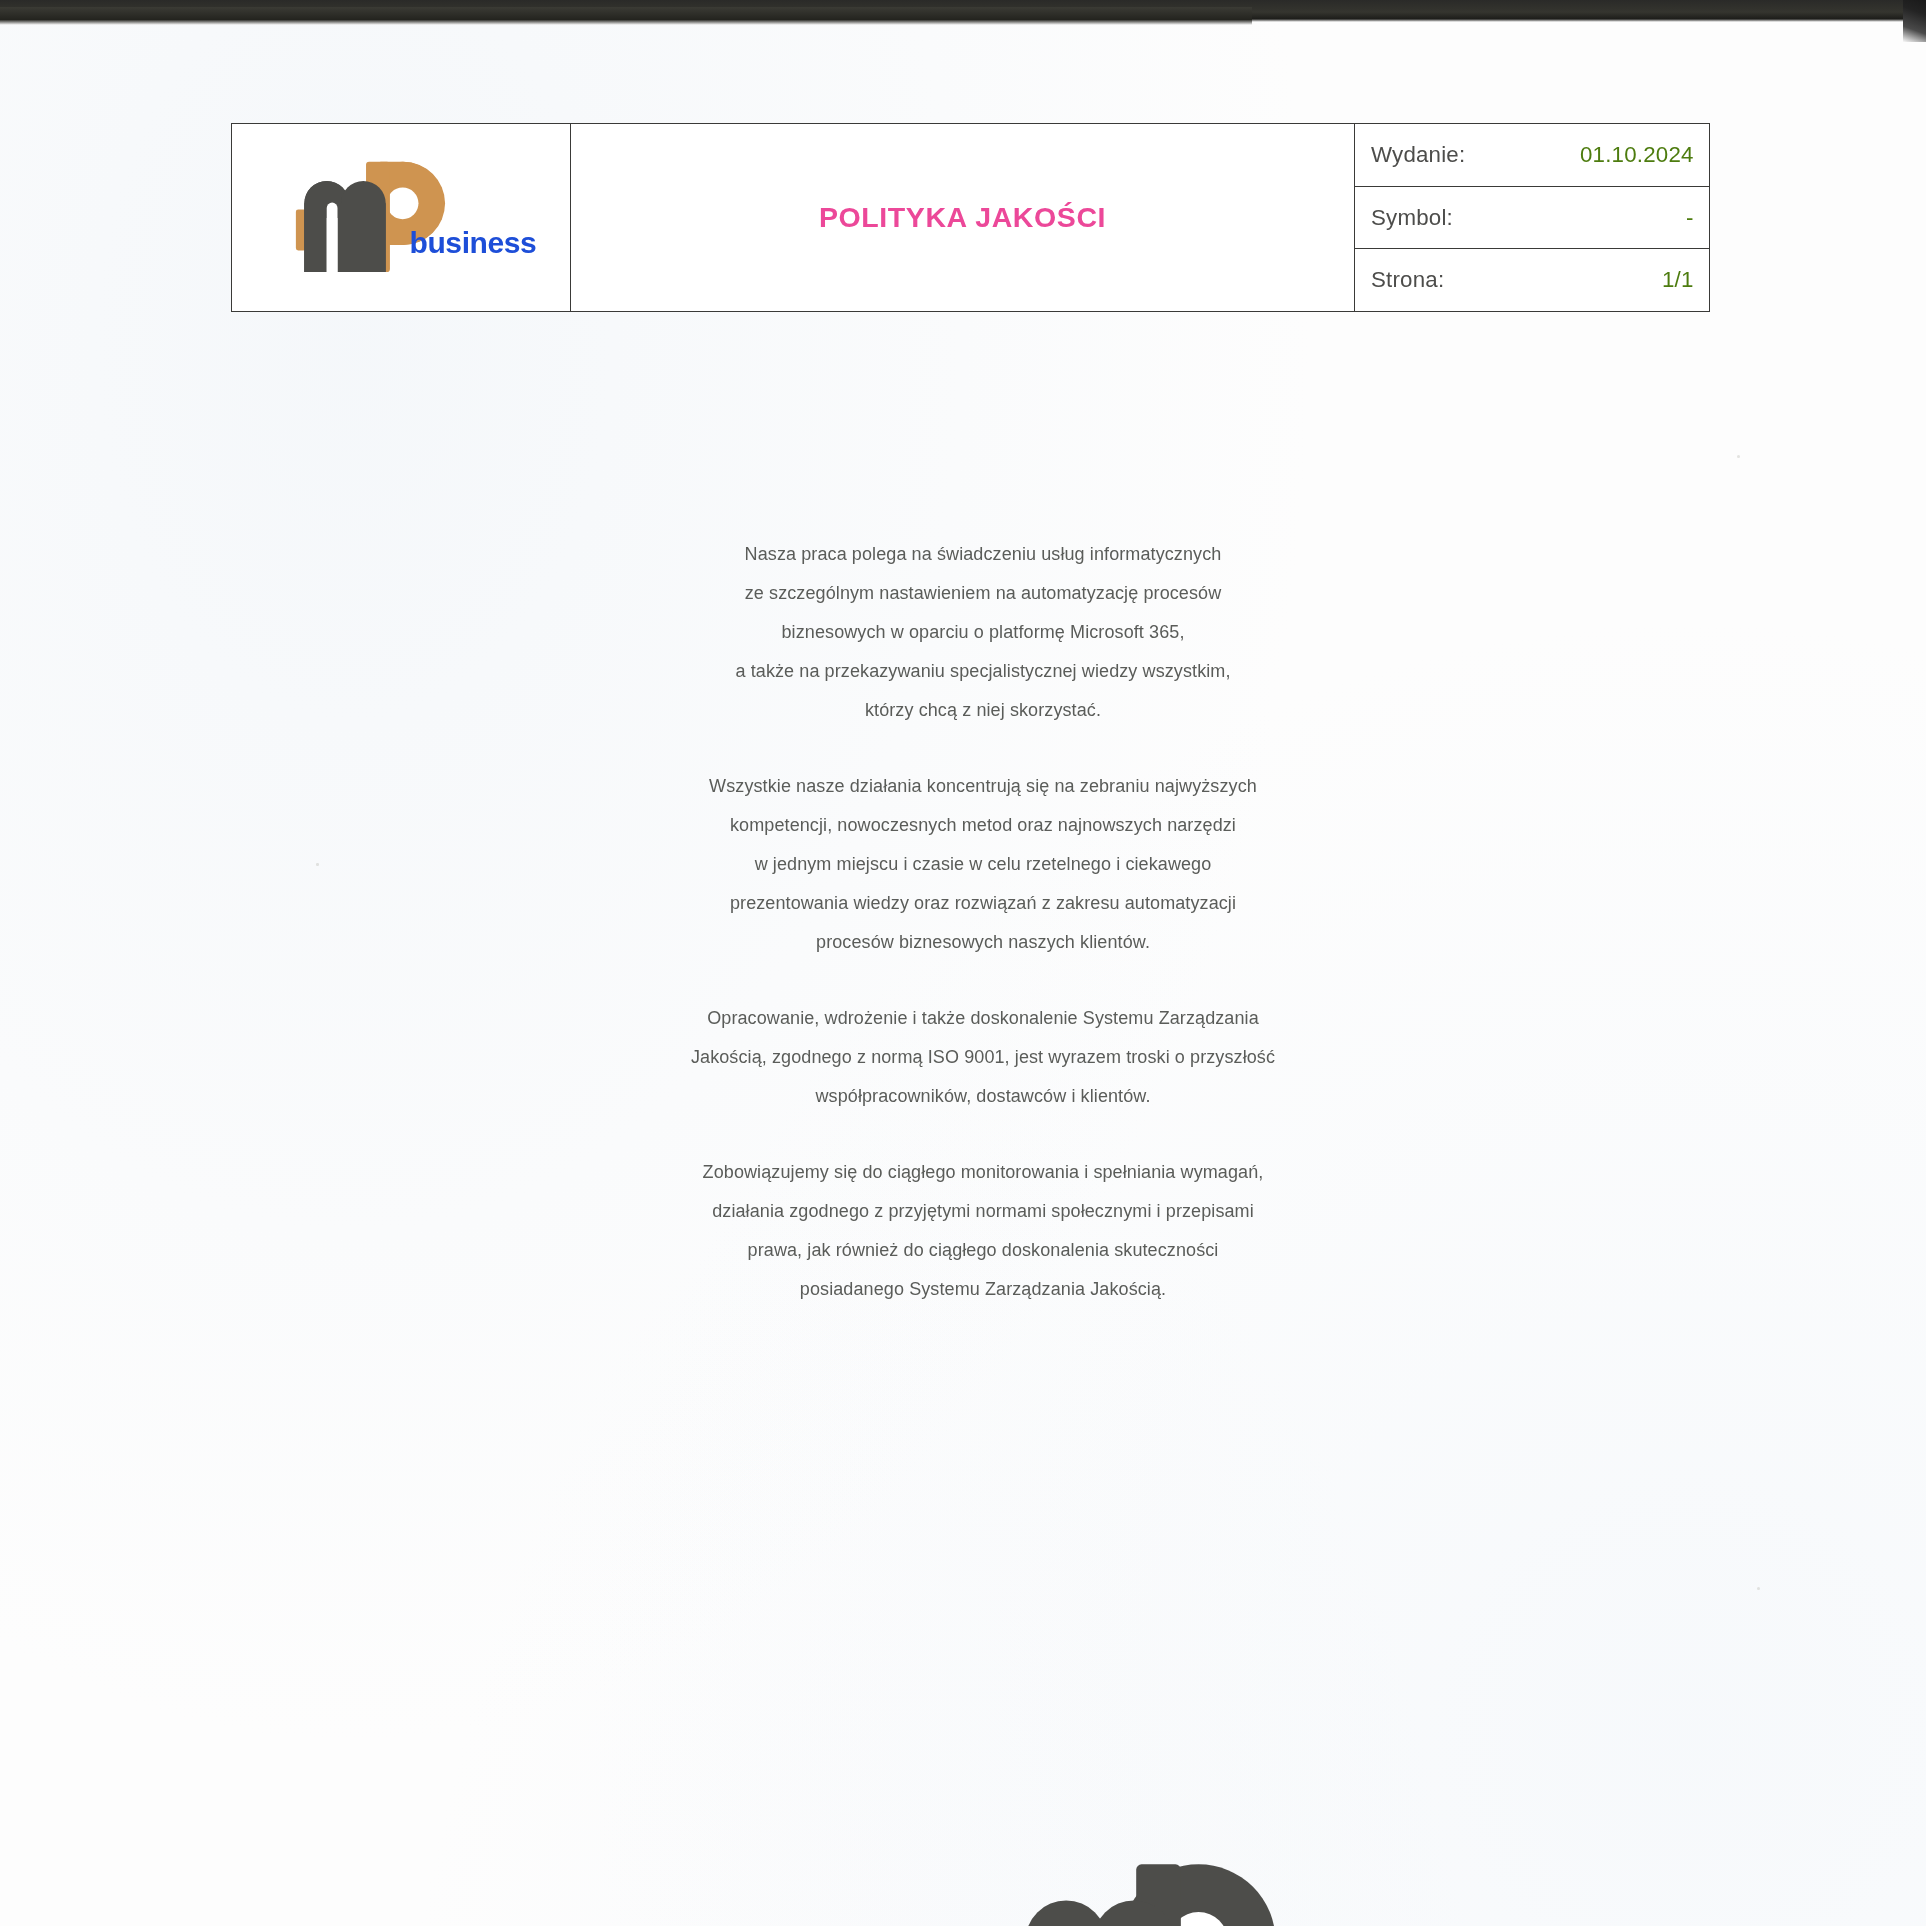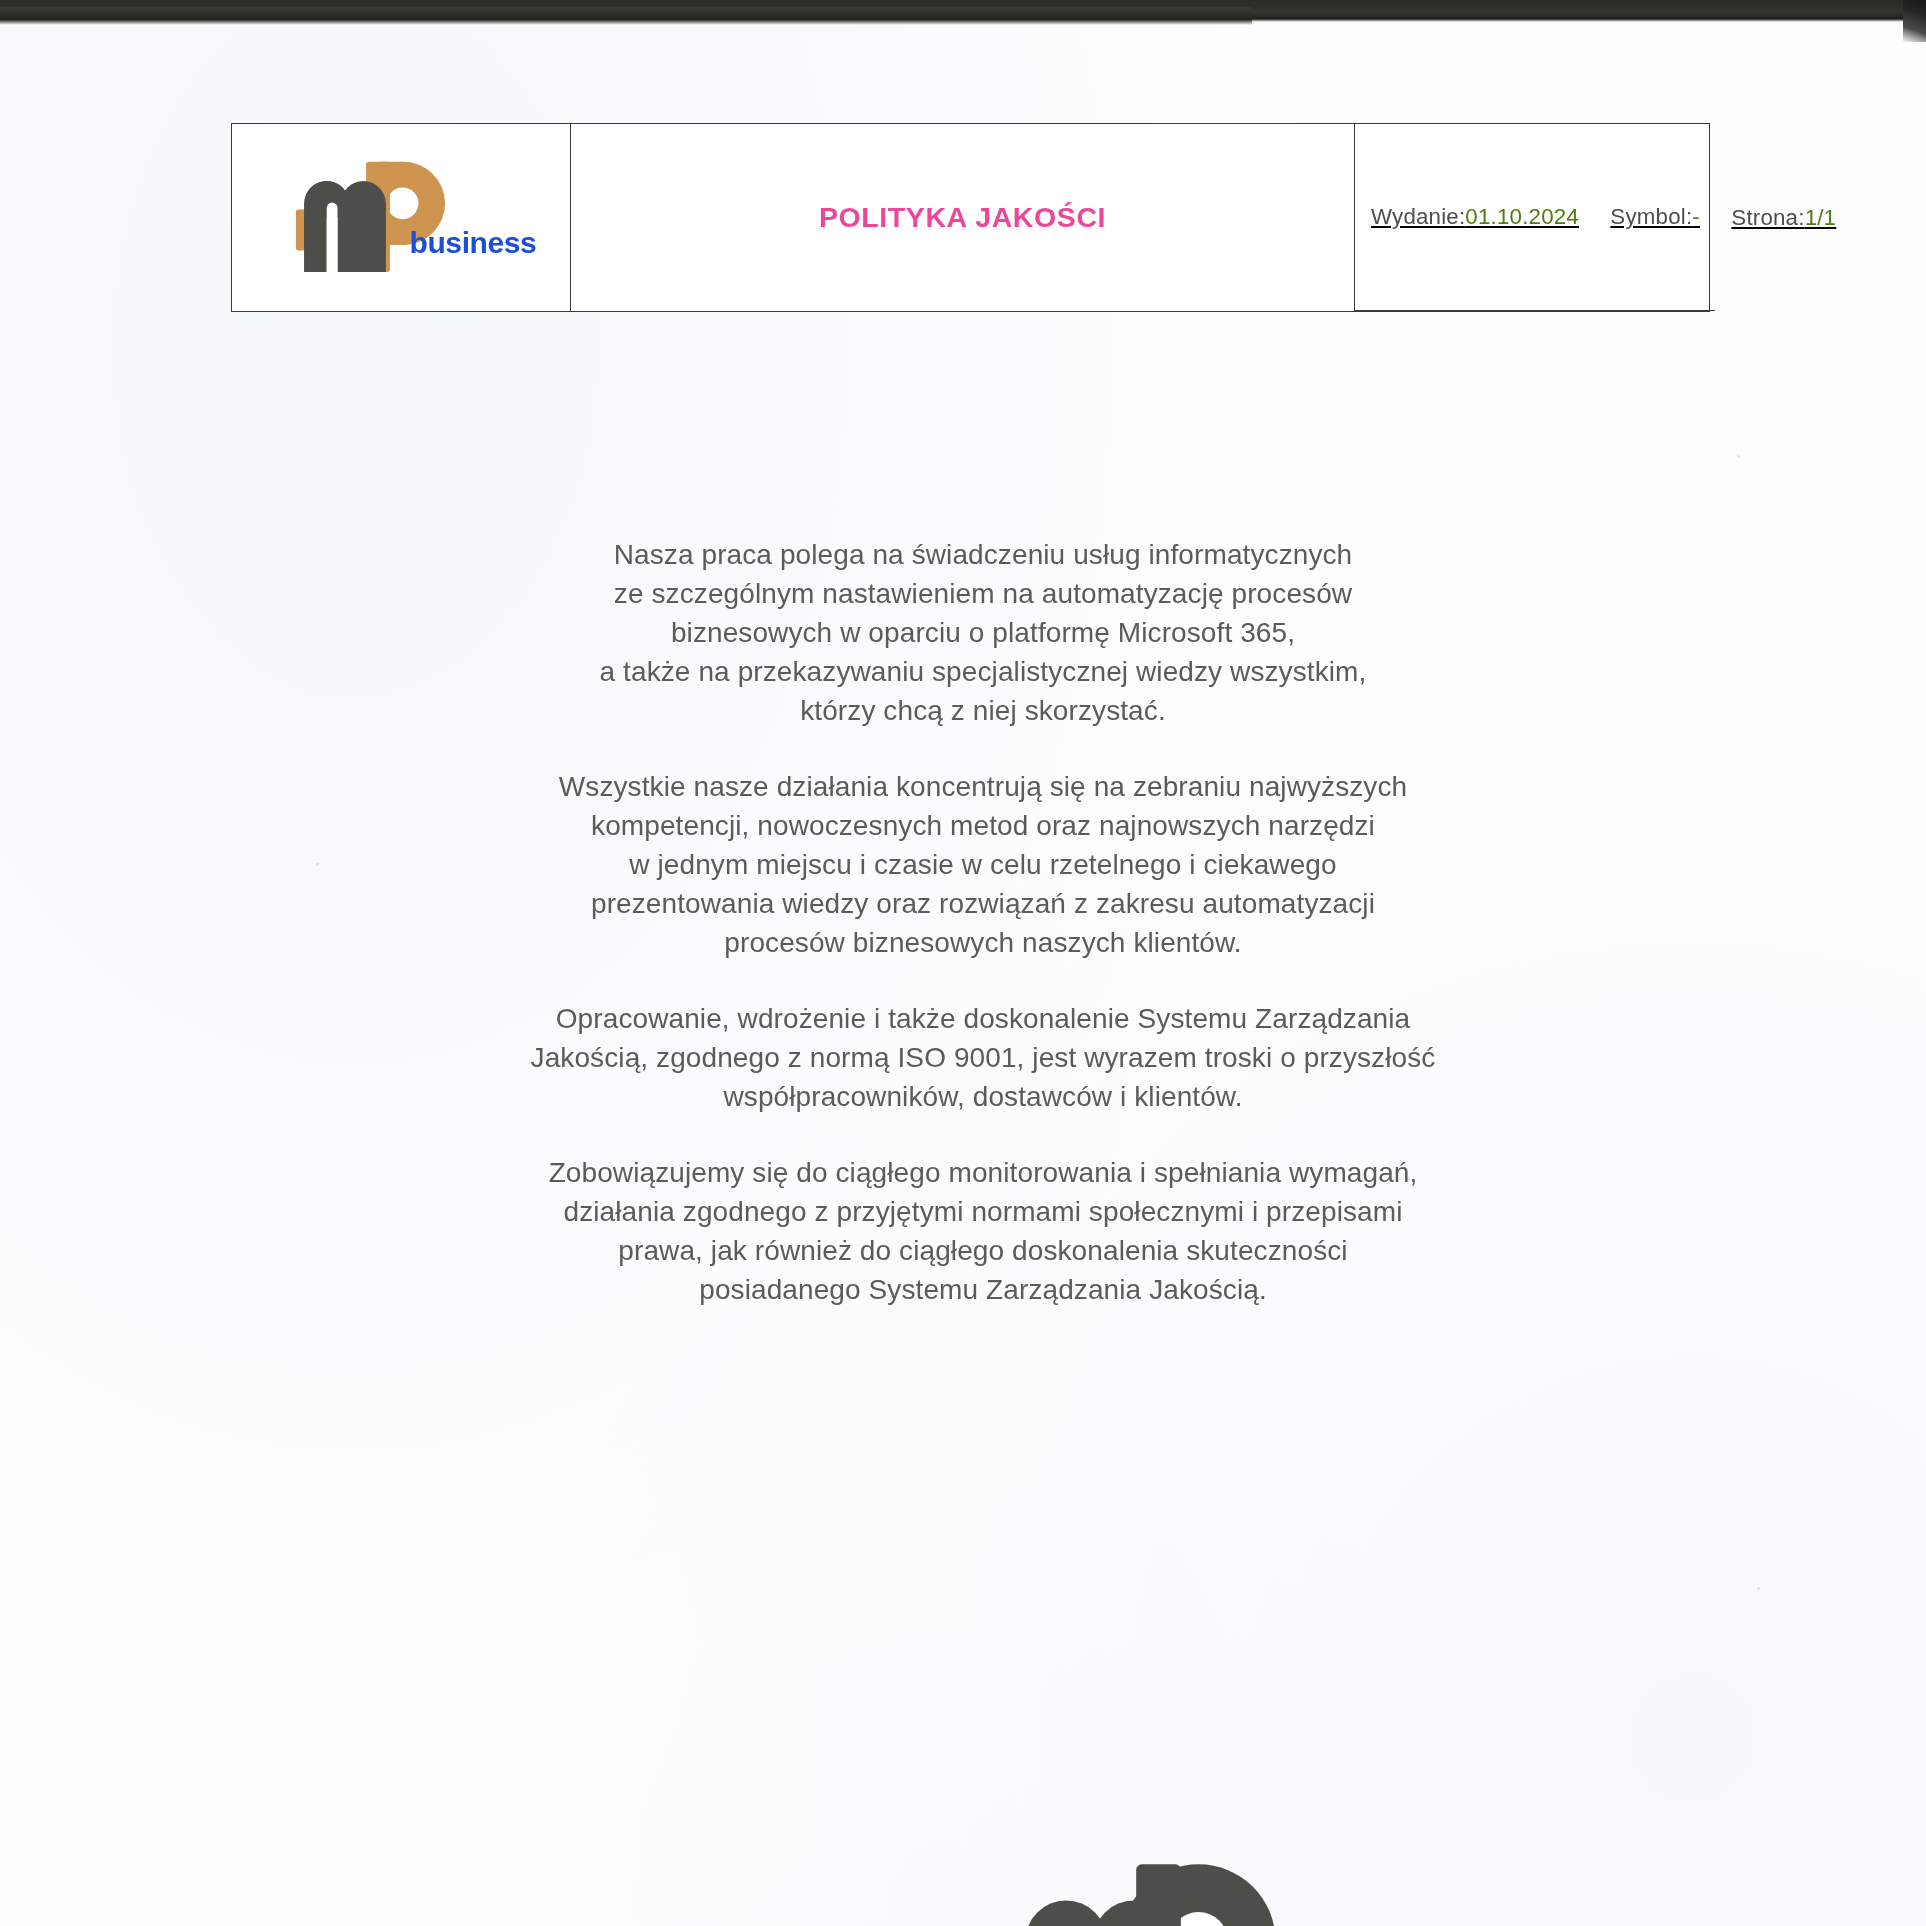--- a/index.html
+++ b/index.html
@@ -78,22 +78,21 @@
     border-right: 1.9px solid #3a3a38;
     box-sizing: border-box;
     display: flex;
     align-items: center;
     justify-content: center;
   }
   .hdr-cell-meta {
     width: 354px;
     box-sizing: border-box;
     display: flex;
-    flex-direction: row;
-    text-decoration: underline;
+    flex-direction: column;
   }
   .meta-row {
     flex: 1;
     display: flex;
     align-items: center;
     justify-content: space-between;
     padding: 0 15.4px 0 16px;
     box-sizing: border-box;
     border-bottom: 1.9px solid #3a3a38;
   }
@@ -140,21 +139,21 @@
   .body-block {
     position: absolute;
     left: 247px;
     top: 535px;
     width: 1472px;
     text-align: center;
     z-index: 3;
   }
   .para {
     color: #5a5c59;
-    font-size: 28px;
+    font-size: 18px;
     line-height: 39px;
     font-weight: 400;
     letter-spacing: 0.1px;
     margin: 0 0 37px 0;
   }
   .para:last-child { margin-bottom: 16px; }
   .pline { display: block; white-space: nowrap; }
 
   
   .sig-area {

